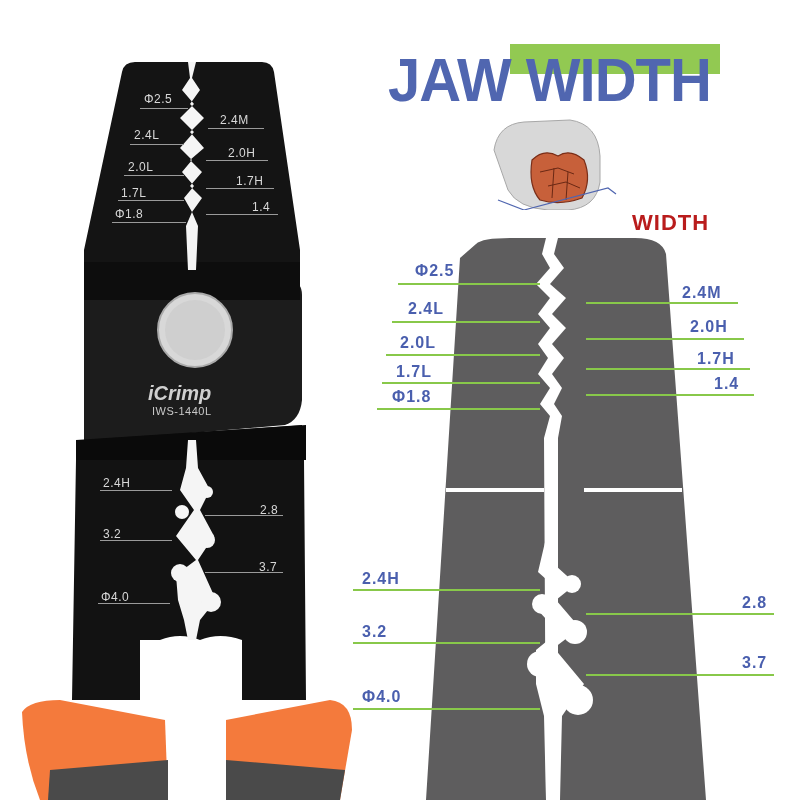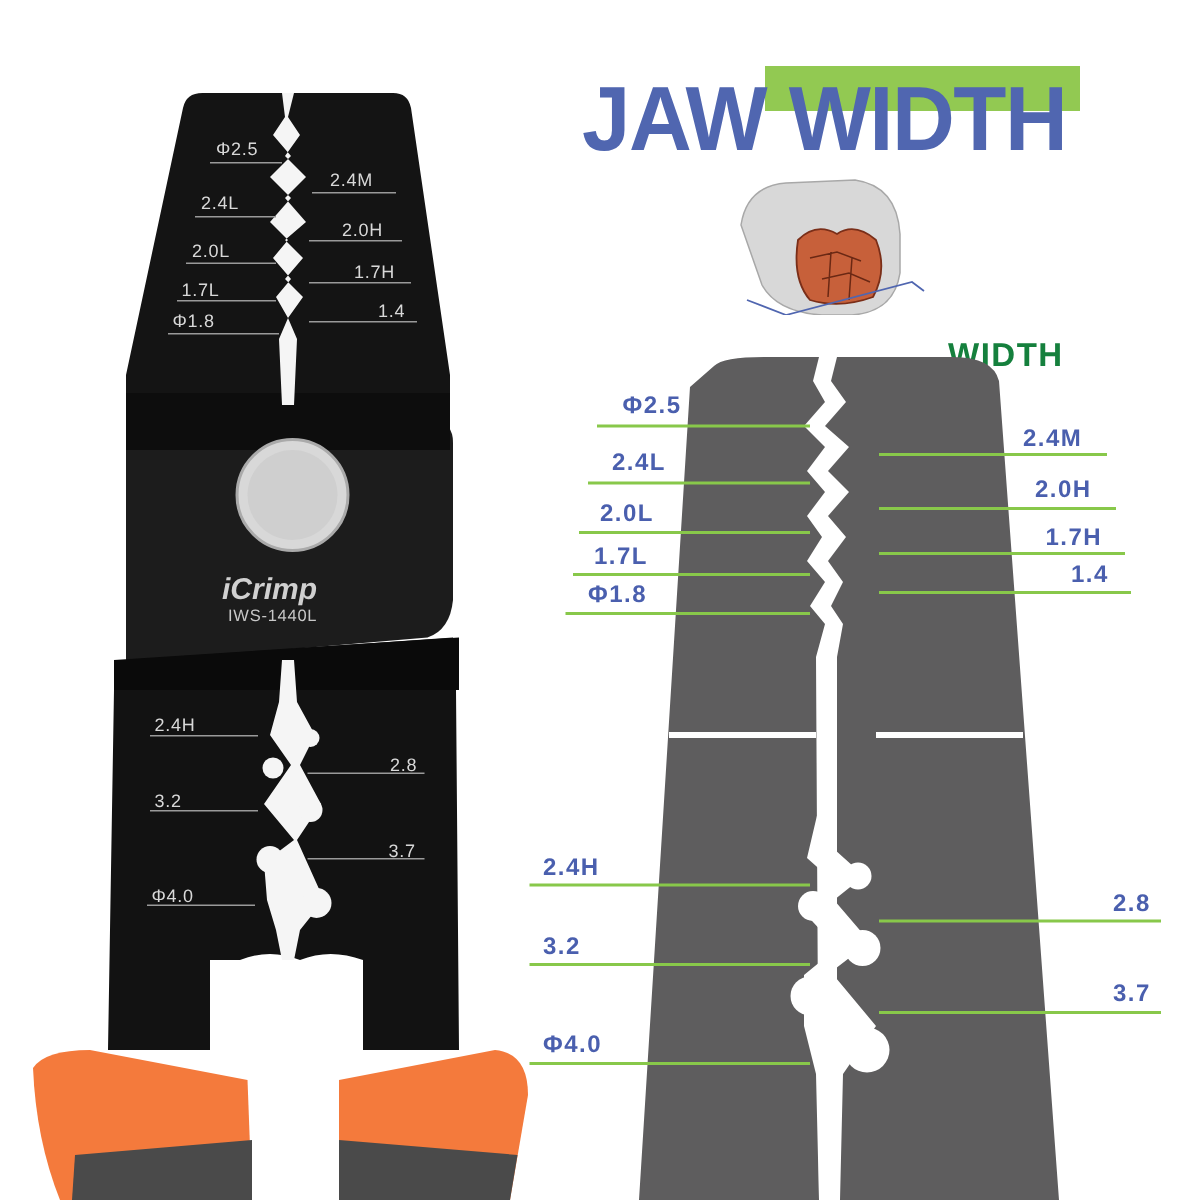--- a/index.html
+++ b/index.html
@@ -1,21 +1,21 @@
 <!DOCTYPE html>
 <html><head>
 <meta charset="utf-8">
 <style>
   html,body{margin:0;padding:0;background:#ffffff;}
   body{width:800px;height:800px;position:relative;overflow:hidden;font-family:"Liberation Sans",sans-serif;}
   .abs{position:absolute;}
   .title-wrap{left:388px;top:44px;width:330px;height:70px;}
   .title-bar{position:absolute;left:122px;top:0;width:210px;height:30px;background:#92c952;}
   .title-text{position:absolute;left:0;top:0;font-family:"Liberation Sans",sans-serif;font-weight:bold;font-size:58px;letter-spacing:-1px;color:#5066b0;line-height:72px;transform:scaleY(1.05);}
-  .width-label{left:632px;top:224px;font-size:22px;font-weight:bold;color:#15803d;letter-spacing:1px;}
+  .width-label{left:632px;top:210px;font-size:22px;font-weight:bold;color:#b91c1c;letter-spacing:1px;}
   .lbl-blue{position:absolute;font-size:16px;font-weight:bold;color:#4a5fae;letter-spacing:1px;}
   .gline{position:absolute;height:2px;background:#88c84a;}
   .lbl-white{position:absolute;font-size:12px;color:#d8d8d8;letter-spacing:0.5px;}
   .wline{position:absolute;height:1px;background:#9a9a9a;}
 </style>
 </head>
 <body>
 
 <svg class="abs" style="left:0;top:0" width="360" height="800">
 

